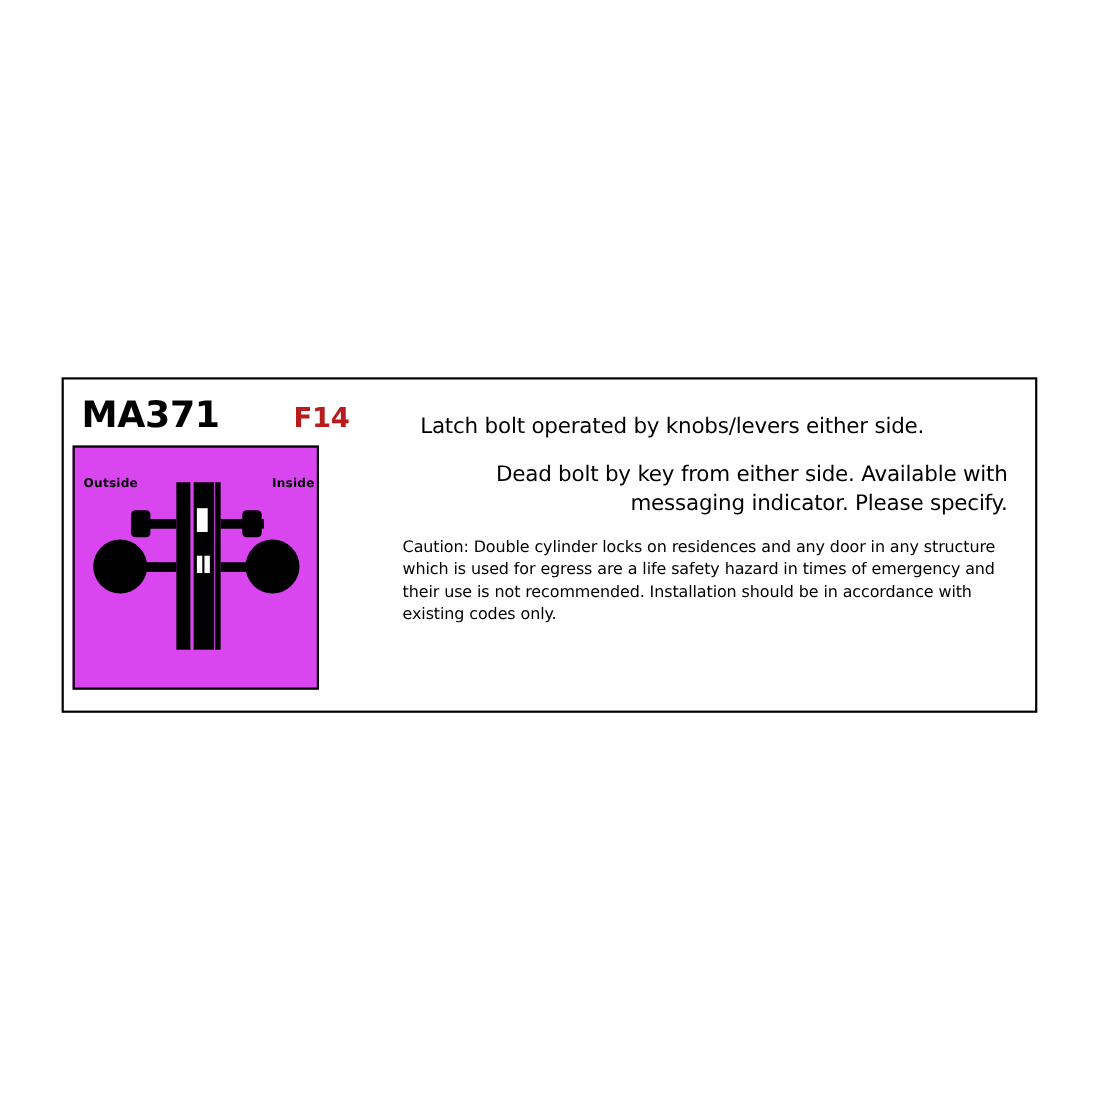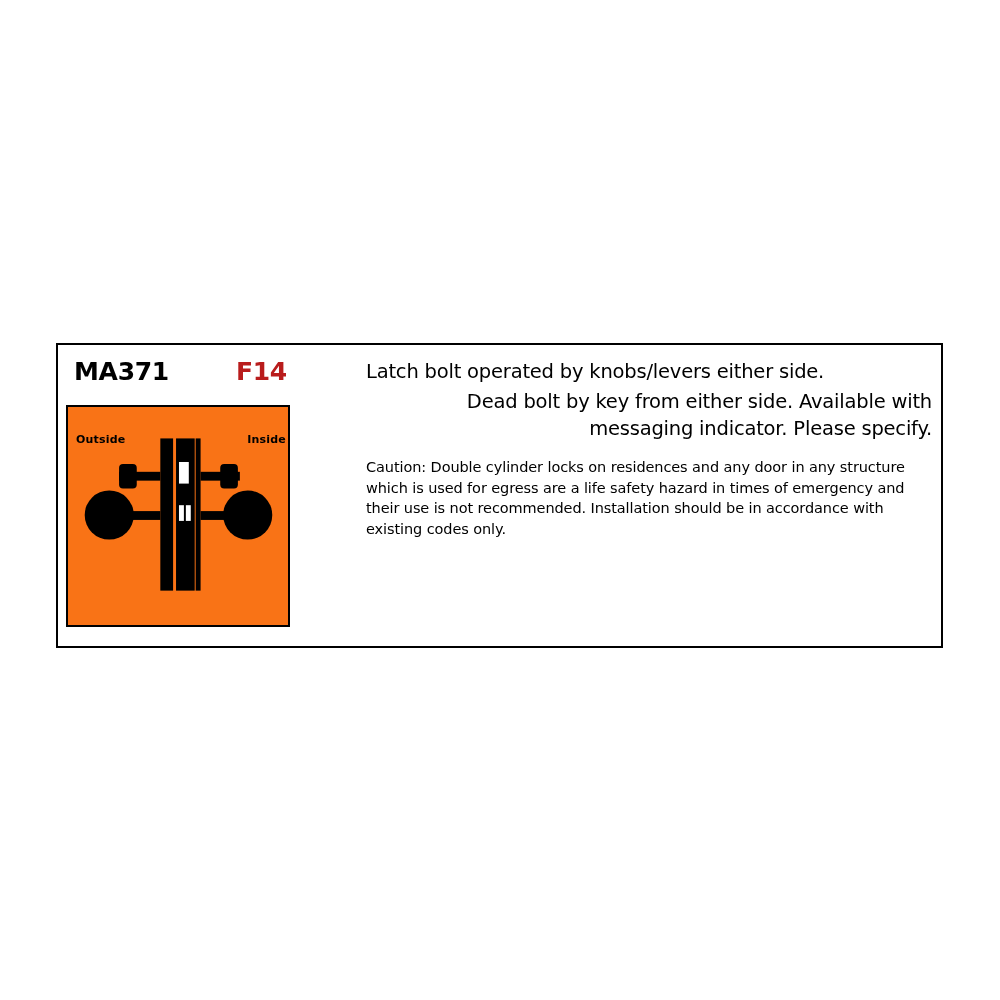--- a/index.html
+++ b/index.html
@@ -36,21 +36,21 @@
     width: 230px;
   }
   .code-row {
     display: flex;
     align-items: baseline;
     padding-left: 6px;
   }
   .model-code {
     font-family: "DejaVu Sans", sans-serif;
     font-weight: bold;
-    font-size: 25px;
+    font-size: 33px;
     letter-spacing: -0.3px;
     color: #000;
   }
   .function-code {
     font-family: "DejaVu Sans", sans-serif;
     font-weight: bold;
     font-size: 25px;
     letter-spacing: -0.3px;
     color: #b91c1c;
     margin-left: 67px;
@@ -58,21 +58,21 @@
 
   
   .diagram-box {
     position: absolute;
     left: 8px;
     top: 60px;
     width: 224px;
     height: 222px;
     border: 2px solid #000;
     box-sizing: border-box;
-    background: #f97316;
+    background: #d946ef;
   }
   .diagram-label {
     position: absolute;
     font-family: "DejaVu Sans", sans-serif;
     font-weight: bold;
     font-size: 11px;
     letter-spacing: 0.2px;
     color: #000;
   }
   .label-outside { left: 8px; top: 26px; }
@@ -99,21 +99,21 @@
     font-size: 23px;
     letter-spacing: -0.2px;
     margin: 0 0 6px 0;
     line-height: 1.15;
   }
   .desc {
     font-family: "DejaVu Sans", sans-serif;
     font-size: 19.5px;
     line-height: 1.38;
     letter-spacing: -0.2px;
-    margin: 0;
+    margin: 16px;
   }
   .desc + .desc { margin-top: 3px; text-align: right; }
 
   .caution {
     font-family: "DejaVu Sans", sans-serif;
     font-size: 14.5px;
     line-height: 1.42;
     letter-spacing: -0.1px;
     max-width: 578px;
   }

